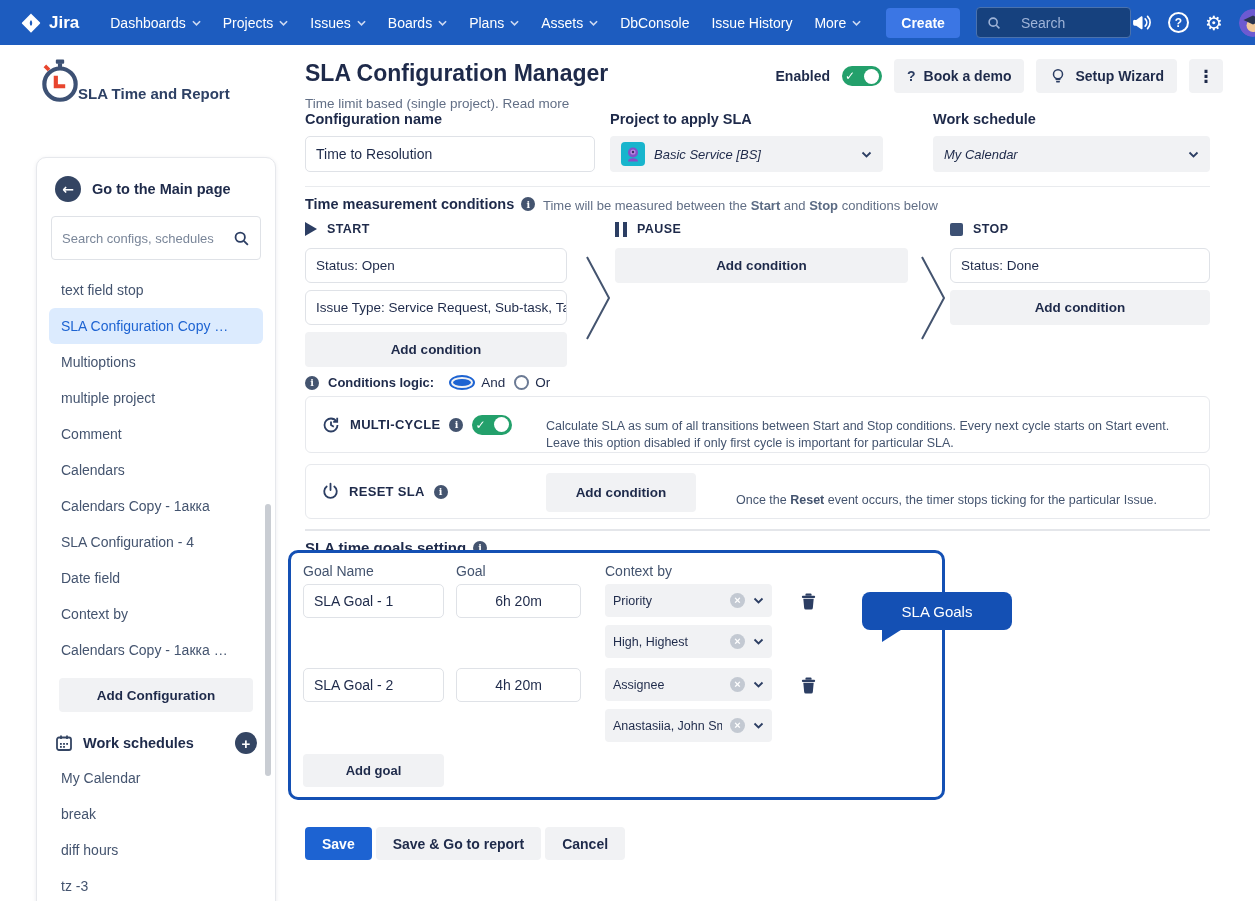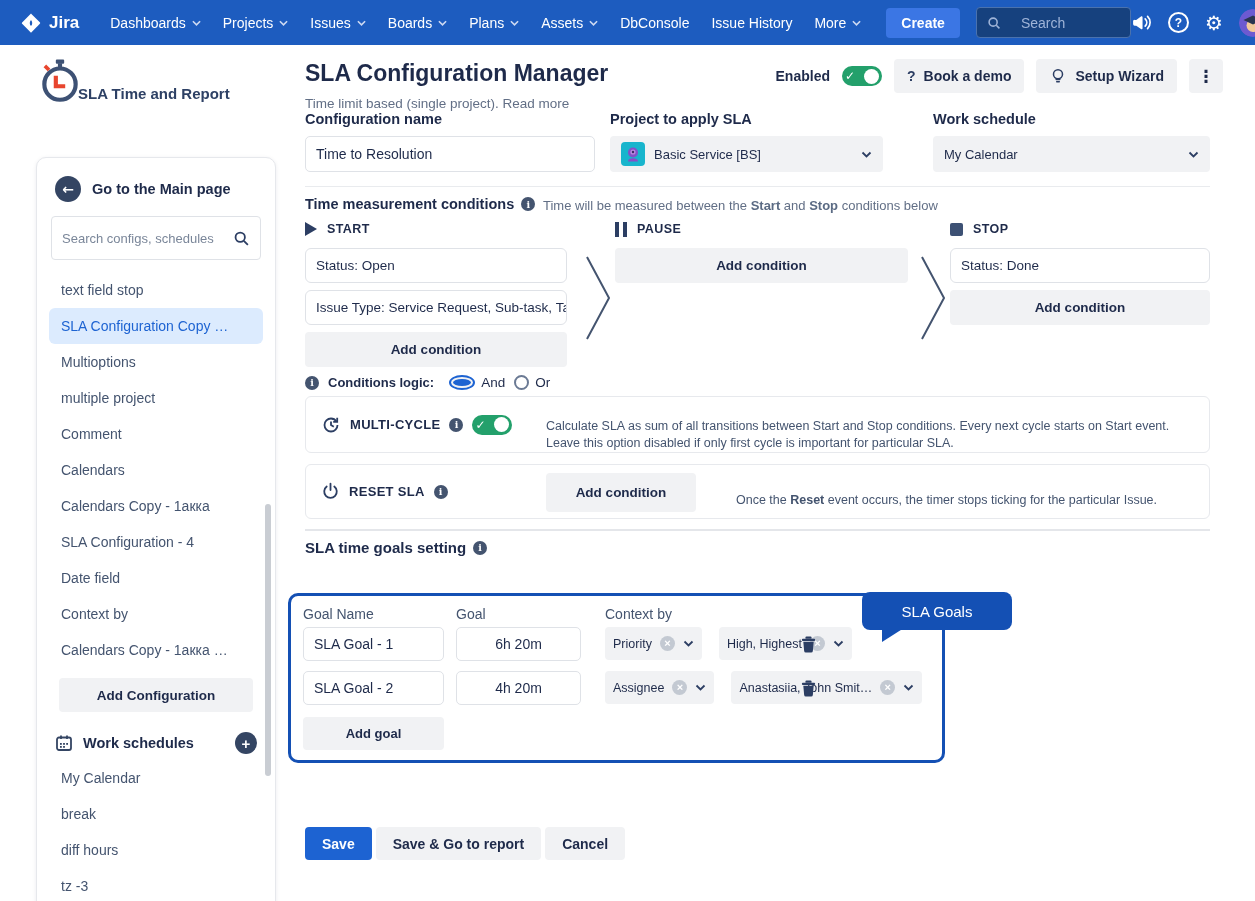--- a/index.html
+++ b/index.html
@@ -76,21 +76,21 @@
   .q-ico { font-size:14px; font-weight:bold; color:#2c3e63; }
   .kebab-btn { width:34px; height:34px; background:#f1f2f4; border:none; border-radius:4px;
     font-size:17px; font-weight:bold; color:#1e2a4a; cursor:pointer; }
 
   .fld { position:absolute; top:66px; }
   .fld label { display:block; font-size:14.5px; font-weight:bold; color:#1e2a4a; margin-bottom:9px; }
   .txt-input { width:100%; height:36px; border:1.5px solid #dfe2e7; border-radius:5px; padding:0 10px;
     font-size:14px; color:#1e2a4a; outline:none; font-family:"Liberation Sans",sans-serif; background:#fff; }
   .sel { width:100%; height:36px; background:#f1f2f4; border-radius:4px; display:flex;
     align-items:center; gap:9px; padding:0 11px; font-size:13px; color:#1e2a4a; cursor:pointer; }
-  .sel .sp { flex:1; }
+  .sel .sp { flex:1;font-style:italic; }
   .fld1 { left:17px; width:290px; } .fld2 { left:322px; width:273px; } .fld3 { left:645px; width:277px; }
 
   .divider { position:absolute; left:17px; right:45px; border-top:1px solid #e9ebee; }
   .div1 { top:141px; } .div2 { top:484px; border-top:2px solid #e4e6ea; }
 
   .cond-head { position:absolute; left:17px; top:151px; display:flex; align-items:center; gap:7px;
     font-size:14.5px; font-weight:bold; color:#1e2a4a; }
   .cond-helper { position:absolute; left:255px; top:153px; font-size:13px; color:#626f86; }
   .cond-helper b { color:#5b6b84; }
   .info { width:14px; height:14px; border-radius:50%; background:#44546f; color:#fff; font-size:9.5px;
@@ -125,28 +125,28 @@
   .mc-card { top:351px; height:57px; } .rs-card { top:419px; height:55px; }
   .opt-left { position:absolute; left:15px; top:0; bottom:0; display:flex; align-items:center; gap:9px; }
   .opt-lbl { font-size:13px; font-weight:bold; letter-spacing:.3px; color:#1e2a4a; }
   .opt-desc { position:absolute; top:50%; transform:translateY(-50%); font-size:12.5px;
     color:#44546f; line-height:1.4; }
   .mc-desc { left:240px; right:16px;margin-top:10px; } .rs-desc { left:430px; right:16px; }
   .rs-add { position:absolute; left:240px; top:8px; width:150px; height:39px; }
 
   .goals-head { position:absolute; left:17px; top:494px; display:flex; align-items:center; gap:7px;
     font-size:15px; font-weight:bold; color:#1e2a4a; }
-  .goals-box { position:absolute; left:0; top:548px; width:657px; border:3px solid #1450b4;
+  .goals-box { position:absolute; left:0; top:505px; width:657px; border:3px solid #1450b4;
     border-radius:10px; background:#fff; padding:10px 12px 10px; }
   .g-cols { display:flex; font-size:14px; color:#44546f; margin-bottom:5px; }
   .g-cols .c1 { width:153px; } .g-cols .c2 { width:149px; } .g-cols .c3 { width:185px; }
   .g-row { display:flex; align-items:flex-start; margin-bottom:10px; }
   .gn { width:141px; margin-right:12px; height:34px; }
   .gg { width:125px; margin-right:24px; height:34px; text-align:center; }
-  .gc { width:167px; margin-right:18px; display:flex; flex-direction:row; gap:17px; }
+  .gc { width:167px; margin-right:18px; display:flex; flex-direction:column; gap:8px; }
   .gsel { height:33px; background:#f1f2f4; border-radius:4px; display:flex; align-items:center;
     gap:8px; padding:0 8px; font-size:12.5px; color:#1e2a4a; cursor:pointer; }
   .gsel .sp { flex:1; white-space:nowrap; overflow:hidden; }
   .clear { width:15px; height:15px; border-radius:50%; background:#c3c9d2; color:#fff; font-size:11px;
     font-weight:bold; display:flex; align-items:center; justify-content:center; line-height:1;
     cursor:pointer; flex:0 0 auto; }
   .trash-btn { width:36px; height:34px; background:transparent; border:none; cursor:pointer;
     display:flex; align-items:center; justify-content:center; }
   .add-goal { width:141px; height:33px; background:#f1f2f4; border:none; border-radius:4px;
     font-size:13px; font-weight:bold; color:#1e2a4a; cursor:pointer; margin-top:2px;

